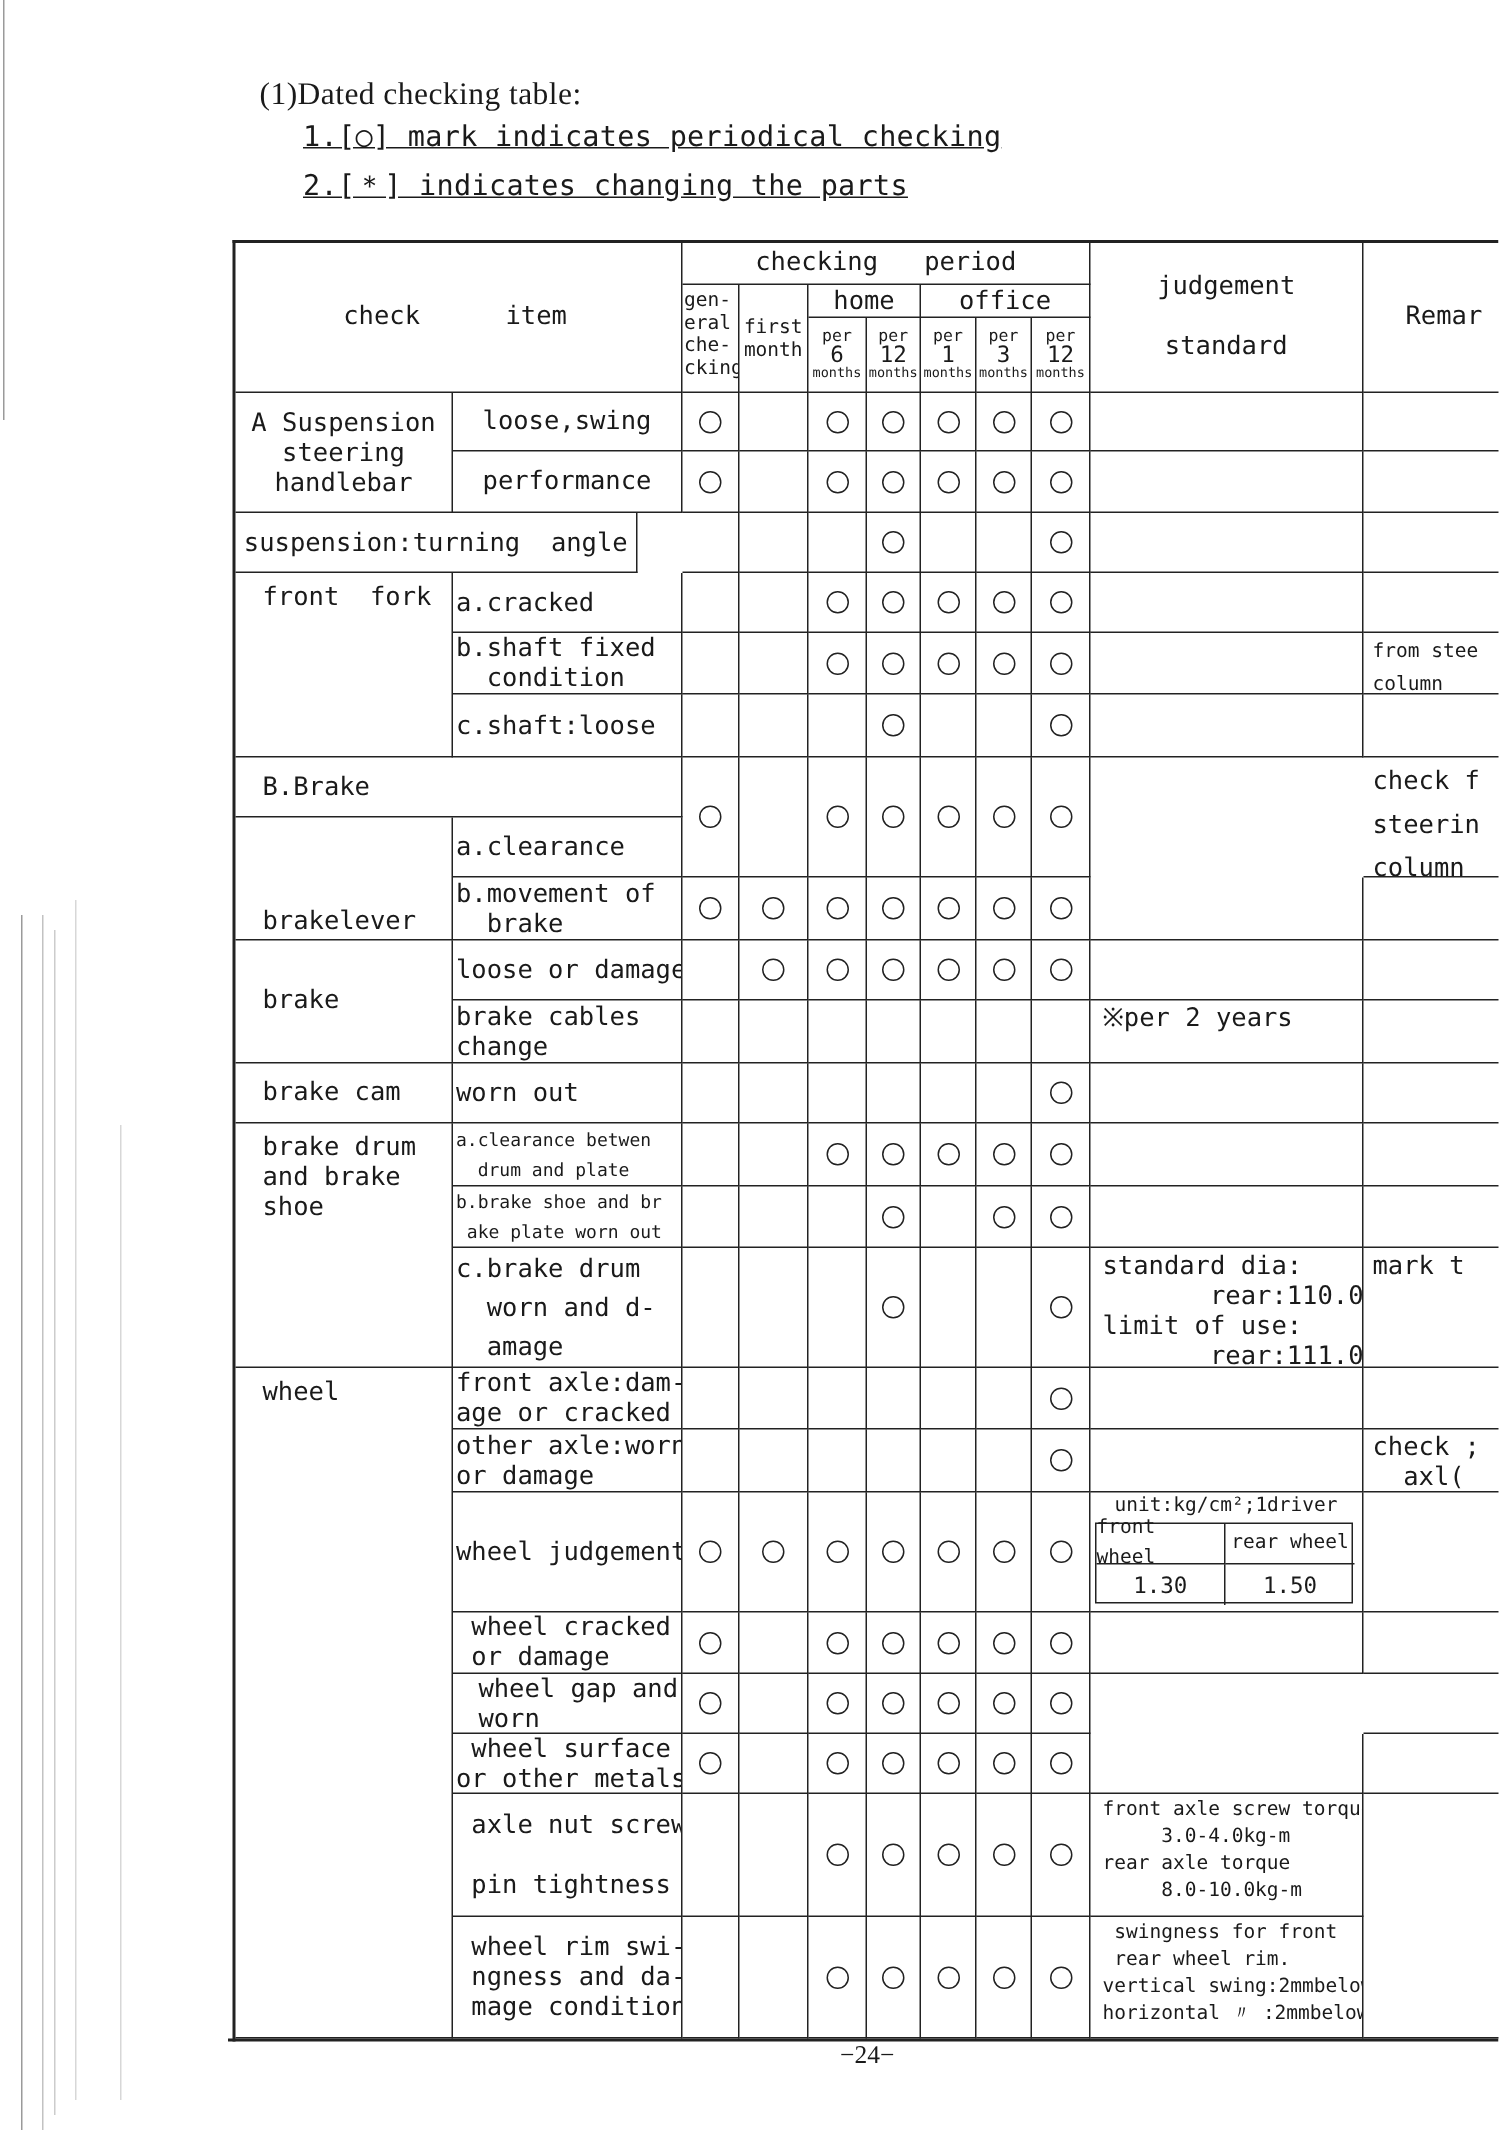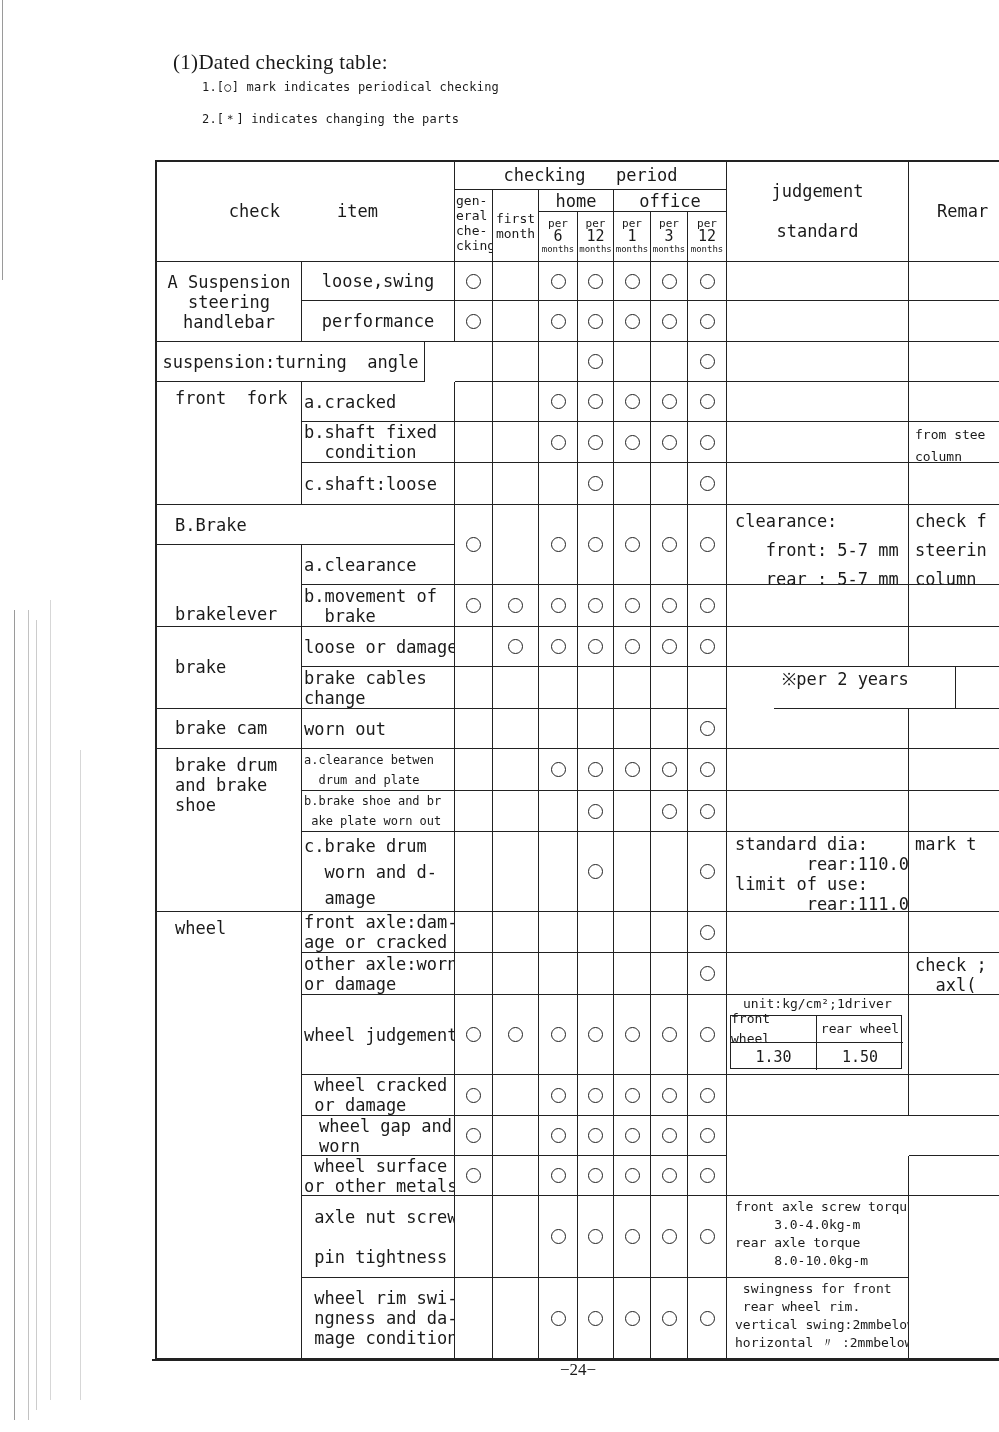--- a/index.html
+++ b/index.html
@@ -1,20 +1,20 @@
 <!DOCTYPE html>
 <html><head>
 <meta charset="utf-8">
 <style>
   html, body { margin:0; padding:0; background:#ffffff; }
   body { width:999px; height:1432px; position:relative; overflow:hidden;
          font-family:"DejaVu Sans Mono","Liberation Mono",monospace; color:#1a1a1a; }
   .title { position:absolute; left:173px; top:50px; font-family:"Liberation Serif","DejaVu Serif",serif;
            font-size:21px; letter-spacing:0.3px; }
-  .note { position:absolute; left:202px; font-size:12px; letter-spacing:0.2px; }
+  .note { position:absolute; left:202px; font-size:19px; letter-spacing:0.2px;text-decoration:underline; }
   .tbl { position:absolute; left:155px; top:161px; width:844px; height:1200px; }
   .cell { position:absolute; box-sizing:border-box; border-right:1.5px solid #222; border-bottom:1.5px solid #222;
           overflow:hidden; font-size:17px; line-height:20px; }
   .c { display:flex; align-items:center; justify-content:center; text-align:center; }
   .lt { padding:2px 4px; }
   .mark { width:15px; height:15px; border:1.5px solid #222; border-radius:50%; box-sizing:border-box; }
   .sm { font-size:11px; line-height:12px; }
   .outer-top { position:absolute; left:155px; top:160px; width:844px; height:2px; background:#222; }
   .outer-left { position:absolute; left:155px; top:160px; width:2px; height:1201px; background:#222; }
   .outer-bottom { position:absolute; left:152px; top:1359px; width:847px; height:2px; background:#222; }
@@ -253,23 +253,20 @@
     </div>
     <div class="cell c" style="left: 459px; top: 344px; width: 37px; height: 80px;">
       <div class="mark"></div>
     </div>
     <div class="cell c" style="left: 496px; top: 344px; width: 37px; height: 80px;">
       <div class="mark"></div>
     </div>
     <div class="cell c" style="left: 533px; top: 344px; width: 39px; height: 80px;">
       <div class="mark"></div>
     </div>
-    <div class="cell lt" style="left: 572px; top: 344px; width: 182px; height: 80px; font-size: 17px; line-height: 29px; padding: 2px 8px;"><span class="pre">clearance:
-   front: 5-7 mm
-   rear : 5-7 mm</span></div>
     <div class="cell lt" style="left: 754px; top: 344px; width: 91px; height: 80px; font-size: 17px; line-height: 29px; padding: 2px 6px; border-right: none;"><span class="pre">check f
 steerin
 column</span></div>
     <div class="cell lt" style="left: 147px; top: 424px; width: 153px; height: 42px; display: flex; align-items: center; padding: 0px 2px; font-size: 17px; line-height: 20px; justify-content: flex-start;">
       <span class="pre">b.movement of
   brake</span>
     </div>
     <div class="cell c" style="left: 300px; top: 424px; width: 38px; height: 42px;">
       <div class="mark"></div>
     </div>
@@ -321,21 +318,21 @@
       <span class="pre">brake cables
 change</span>
     </div>
     <div class="cell c" style="left: 300px; top: 506px; width: 38px; height: 42px;"></div>
     <div class="cell c" style="left: 338px; top: 506px; width: 46px; height: 42px;"></div>
     <div class="cell c" style="left: 384px; top: 506px; width: 39px; height: 42px;"></div>
     <div class="cell c" style="left: 423px; top: 506px; width: 36px; height: 42px;"></div>
     <div class="cell c" style="left: 459px; top: 506px; width: 37px; height: 42px;"></div>
     <div class="cell c" style="left: 496px; top: 506px; width: 37px; height: 42px;"></div>
     <div class="cell c" style="left: 533px; top: 506px; width: 39px; height: 42px;"></div>
-    <div class="cell lt" style="left: 572px; top: 506px; width: 182px; height: 42px; font-size: 17px; line-height: 20px; padding: 2px 8px; margin-left: 47px;"><span class="pre">※per 2 years</span></div>
+    <div class="cell lt" style="left: 572px; top: 506px; width: 182px; height: 42px; font-size: 17px; line-height: 20px; padding: 2px 8px;"><span class="pre">※per 2 years</span></div>
     <div class="cell lt" style="left: 754px; top: 506px; width: 91px; height: 42px; font-size: 17px; line-height: 20px; padding: 2px 6px; border-right: none;"><span class="pre"></span></div>
     <div class="cell lt" style="left: 147px; top: 548px; width: 153px; height: 40px; display: flex; align-items: center; padding: 0px 2px; font-size: 17px; line-height: 20px; justify-content: flex-start;">
       <span class="pre">worn out</span>
     </div>
     <div class="cell c" style="left: 300px; top: 548px; width: 38px; height: 40px;"></div>
     <div class="cell c" style="left: 338px; top: 548px; width: 46px; height: 40px;"></div>
     <div class="cell c" style="left: 384px; top: 548px; width: 39px; height: 40px;"></div>
     <div class="cell c" style="left: 423px; top: 548px; width: 36px; height: 40px;"></div>
     <div class="cell c" style="left: 459px; top: 548px; width: 37px; height: 40px;"></div>
     <div class="cell c" style="left: 496px; top: 548px; width: 37px; height: 40px;"></div>

